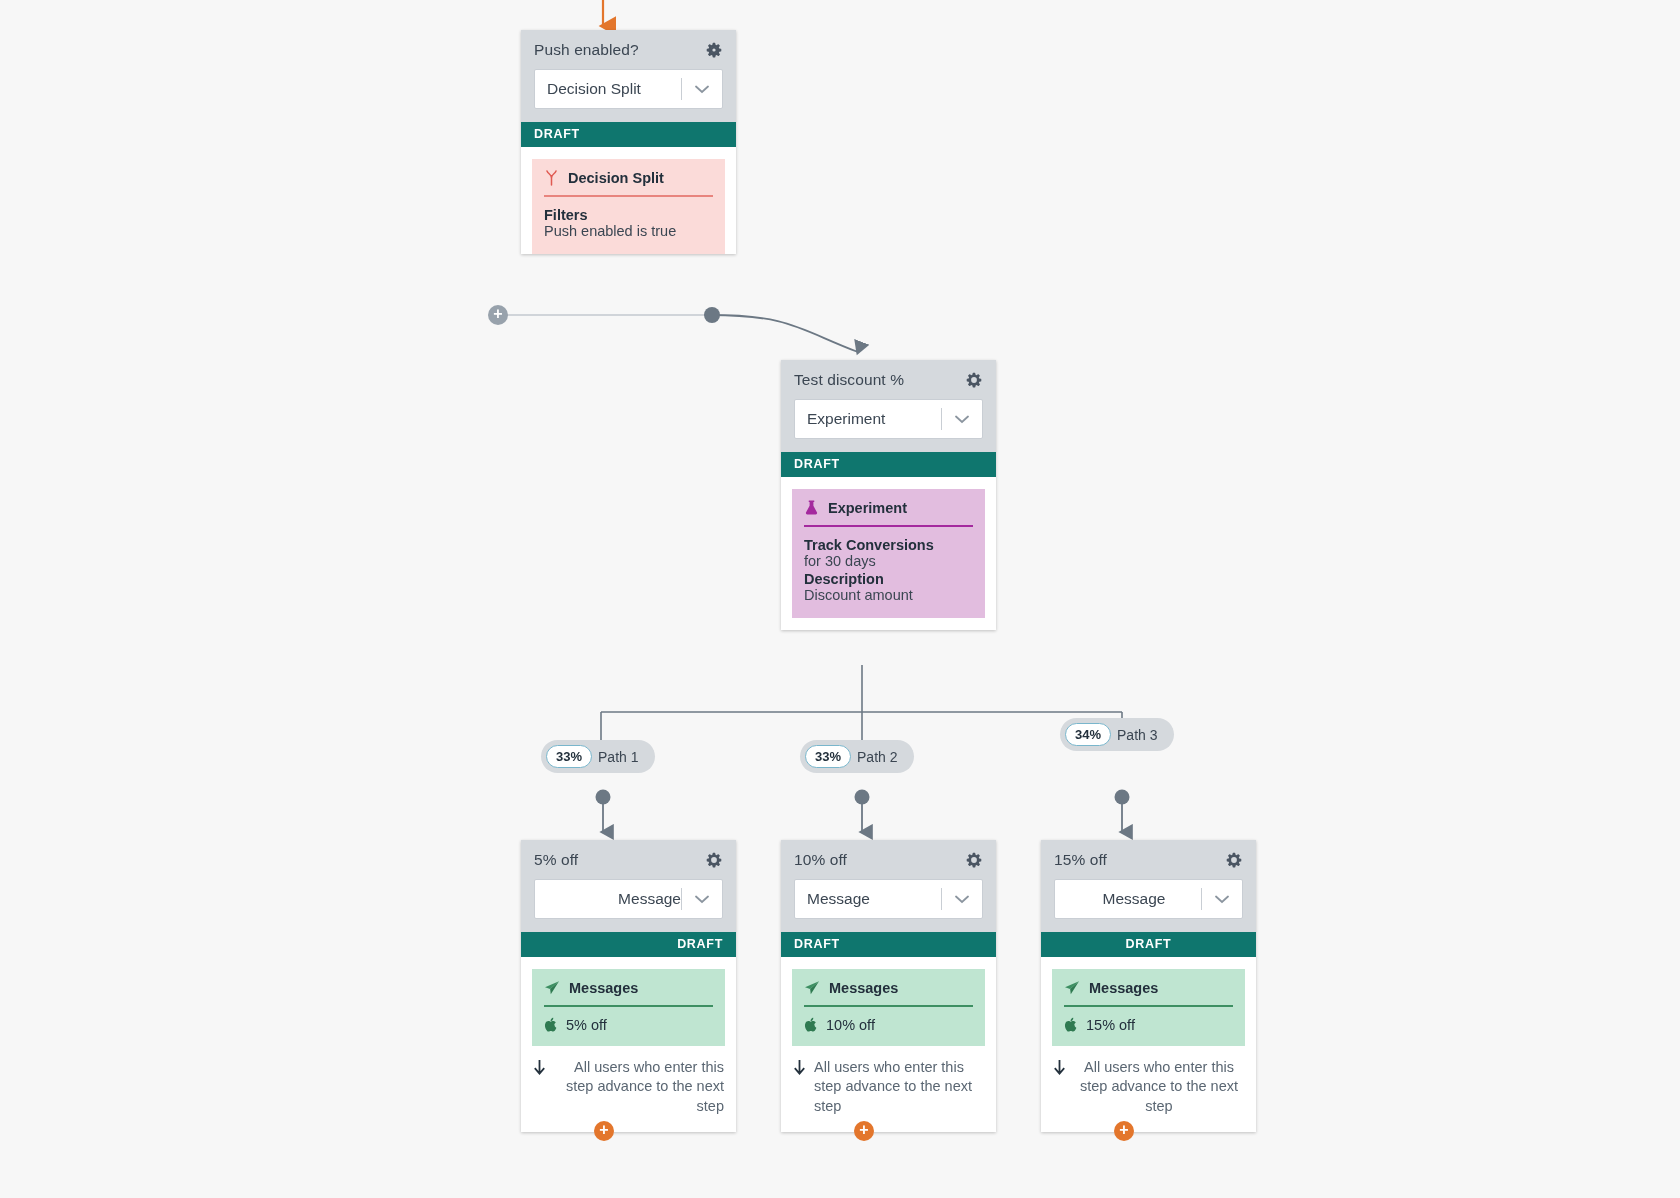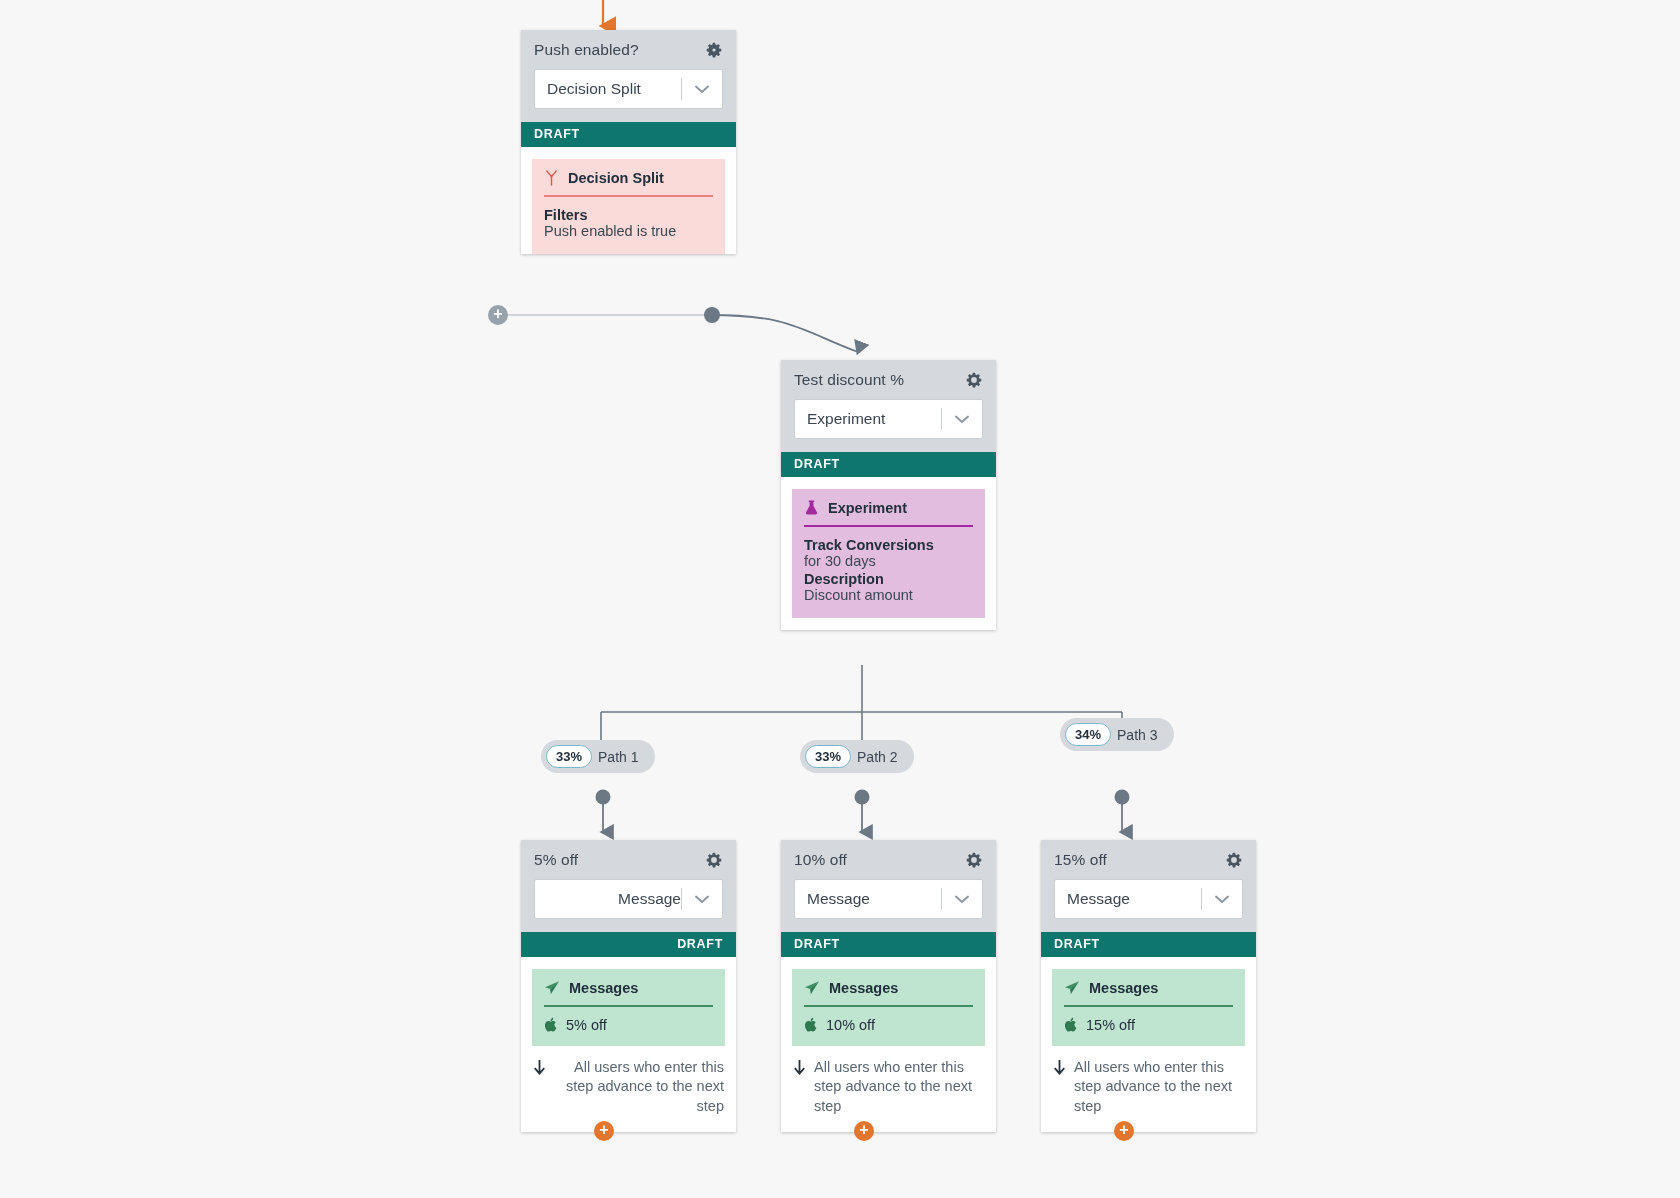--- a/index.html
+++ b/index.html
@@ -343,21 +343,21 @@
       <svg width="13" height="17" viewBox="0 0 13 17" style="flex-shrink:0; margin-top:2px;">
         <path d="M6.5 0 V12 M1.8 8.2 L6.5 13.6 L11.2 8.2" stroke="#23303c" stroke-width="1.8" fill="none"></path>
       </svg>
       <div class="node-footer-text">All users who enter this step advance to the next step</div>
     </div>
   </div>
   <div class="plus-btn orange" style="left:854px; top:1121px;">
     <span>+</span>
   </div>
 
-  <div class="node" style="left:1017px; top:840px; width:215px;">
+  <div class="node" style="left:1017px; top:840px; width:215px;text-align:center;">
     <div class="node-header">
       <div class="node-title-row">
         <div class="node-title">15% off</div>
         <svg class="gear-icon" viewBox="0 0 20 20">
           <path fill="#4a5562" d="M17.6 8.6l-1.8-.3a6 6 0 00-.5-1.2l1.1-1.5a.5.5 0 000-.6l-1.4-1.4a.5.5 0 00-.6 0l-1.5 1.1a6 6 0 00-1.2-.5l-.3-1.8a.5.5 0 00-.5-.4H9a.5.5 0 00-.5.4l-.3 1.8c-.4.1-.8.3-1.2.5L5.5 3.6a.5.5 0 00-.6 0L3.5 5a.5.5 0 000 .6l1.1 1.5c-.2.4-.4.8-.5 1.2l-1.8.3a.5.5 0 00-.4.5v2a.5.5 0 00.4.5l1.8.3c.1.4.3.8.5 1.2l-1.1 1.5a.5.5 0 000 .6l1.4 1.4a.5.5 0 00.6 0l1.5-1.1c.4.2.8.4 1.2.5l.3 1.8a.5.5 0 00.5.4h2a.5.5 0 00.5-.4l.3-1.8c.4-.1.8-.3 1.2-.5l1.5 1.1a.5.5 0 00.6 0l1.4-1.4a.5.5 0 000-.6l-1.1-1.5c.2-.4.4-.8.5-1.2l1.8-.3a.5.5 0 00.4-.5v-2a.5.5 0 00-.4-.5zM10 13.2a3.2 3.2 0 110-6.4 3.2 3.2 0 010 6.4z"></path>
         </svg>
       </div>
       <div class="select-box">
         <div class="select-value">Message</div>
         <div class="select-divider"></div>

